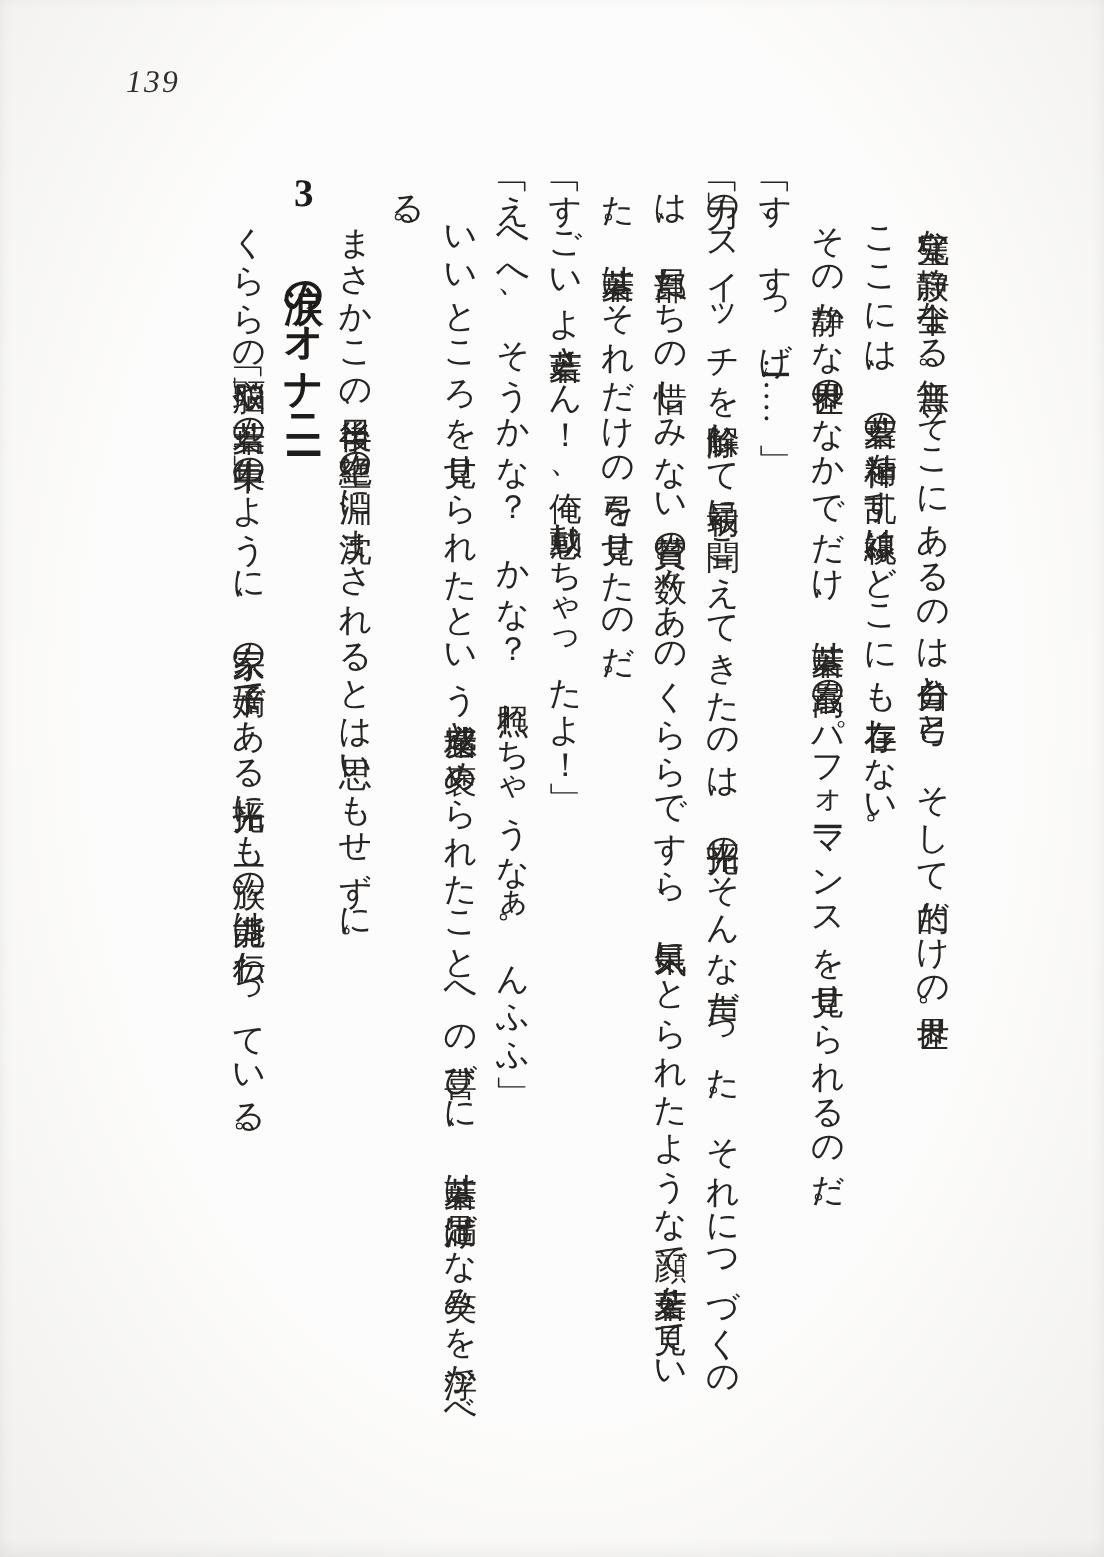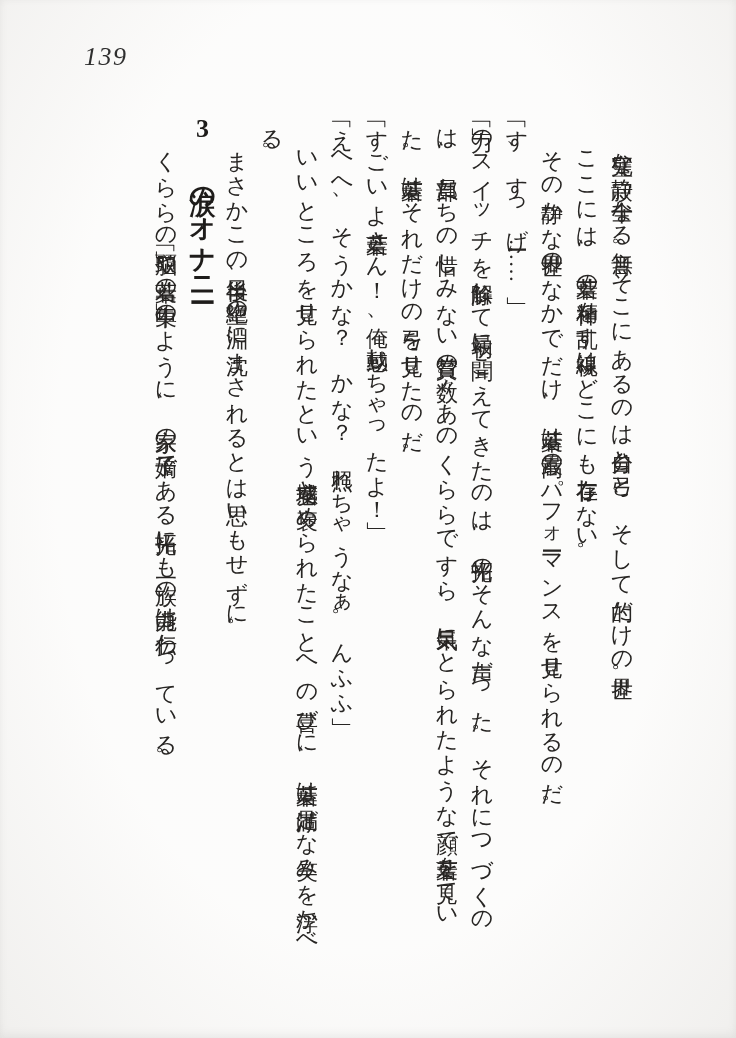--- a/index.html
+++ b/index.html
@@ -16,21 +16,21 @@
     position: absolute;
     inset: 0;
     background: radial-gradient(ellipse at 50% 45%, rgba(255,255,255,0.6) 60%, rgba(0,0,0,0.03) 100%);
     box-shadow: inset 0 -4px 10px rgba(0,0,0,0.05), inset 0 2px 6px rgba(0,0,0,0.02);
     pointer-events: none;
   }
   .page-number {
     position: absolute;
     top: 42px;
     left: 84px;
-    font-size: 26px;
+    font-size: 21px;
     font-style: italic;
     color: #2f2f2f;
     letter-spacing: 1.5px;
   }
   .text-block {
     position: absolute;
     top: 114px;
     right: 96px;
     height: 846px;
     writing-mode: vertical-rl;

